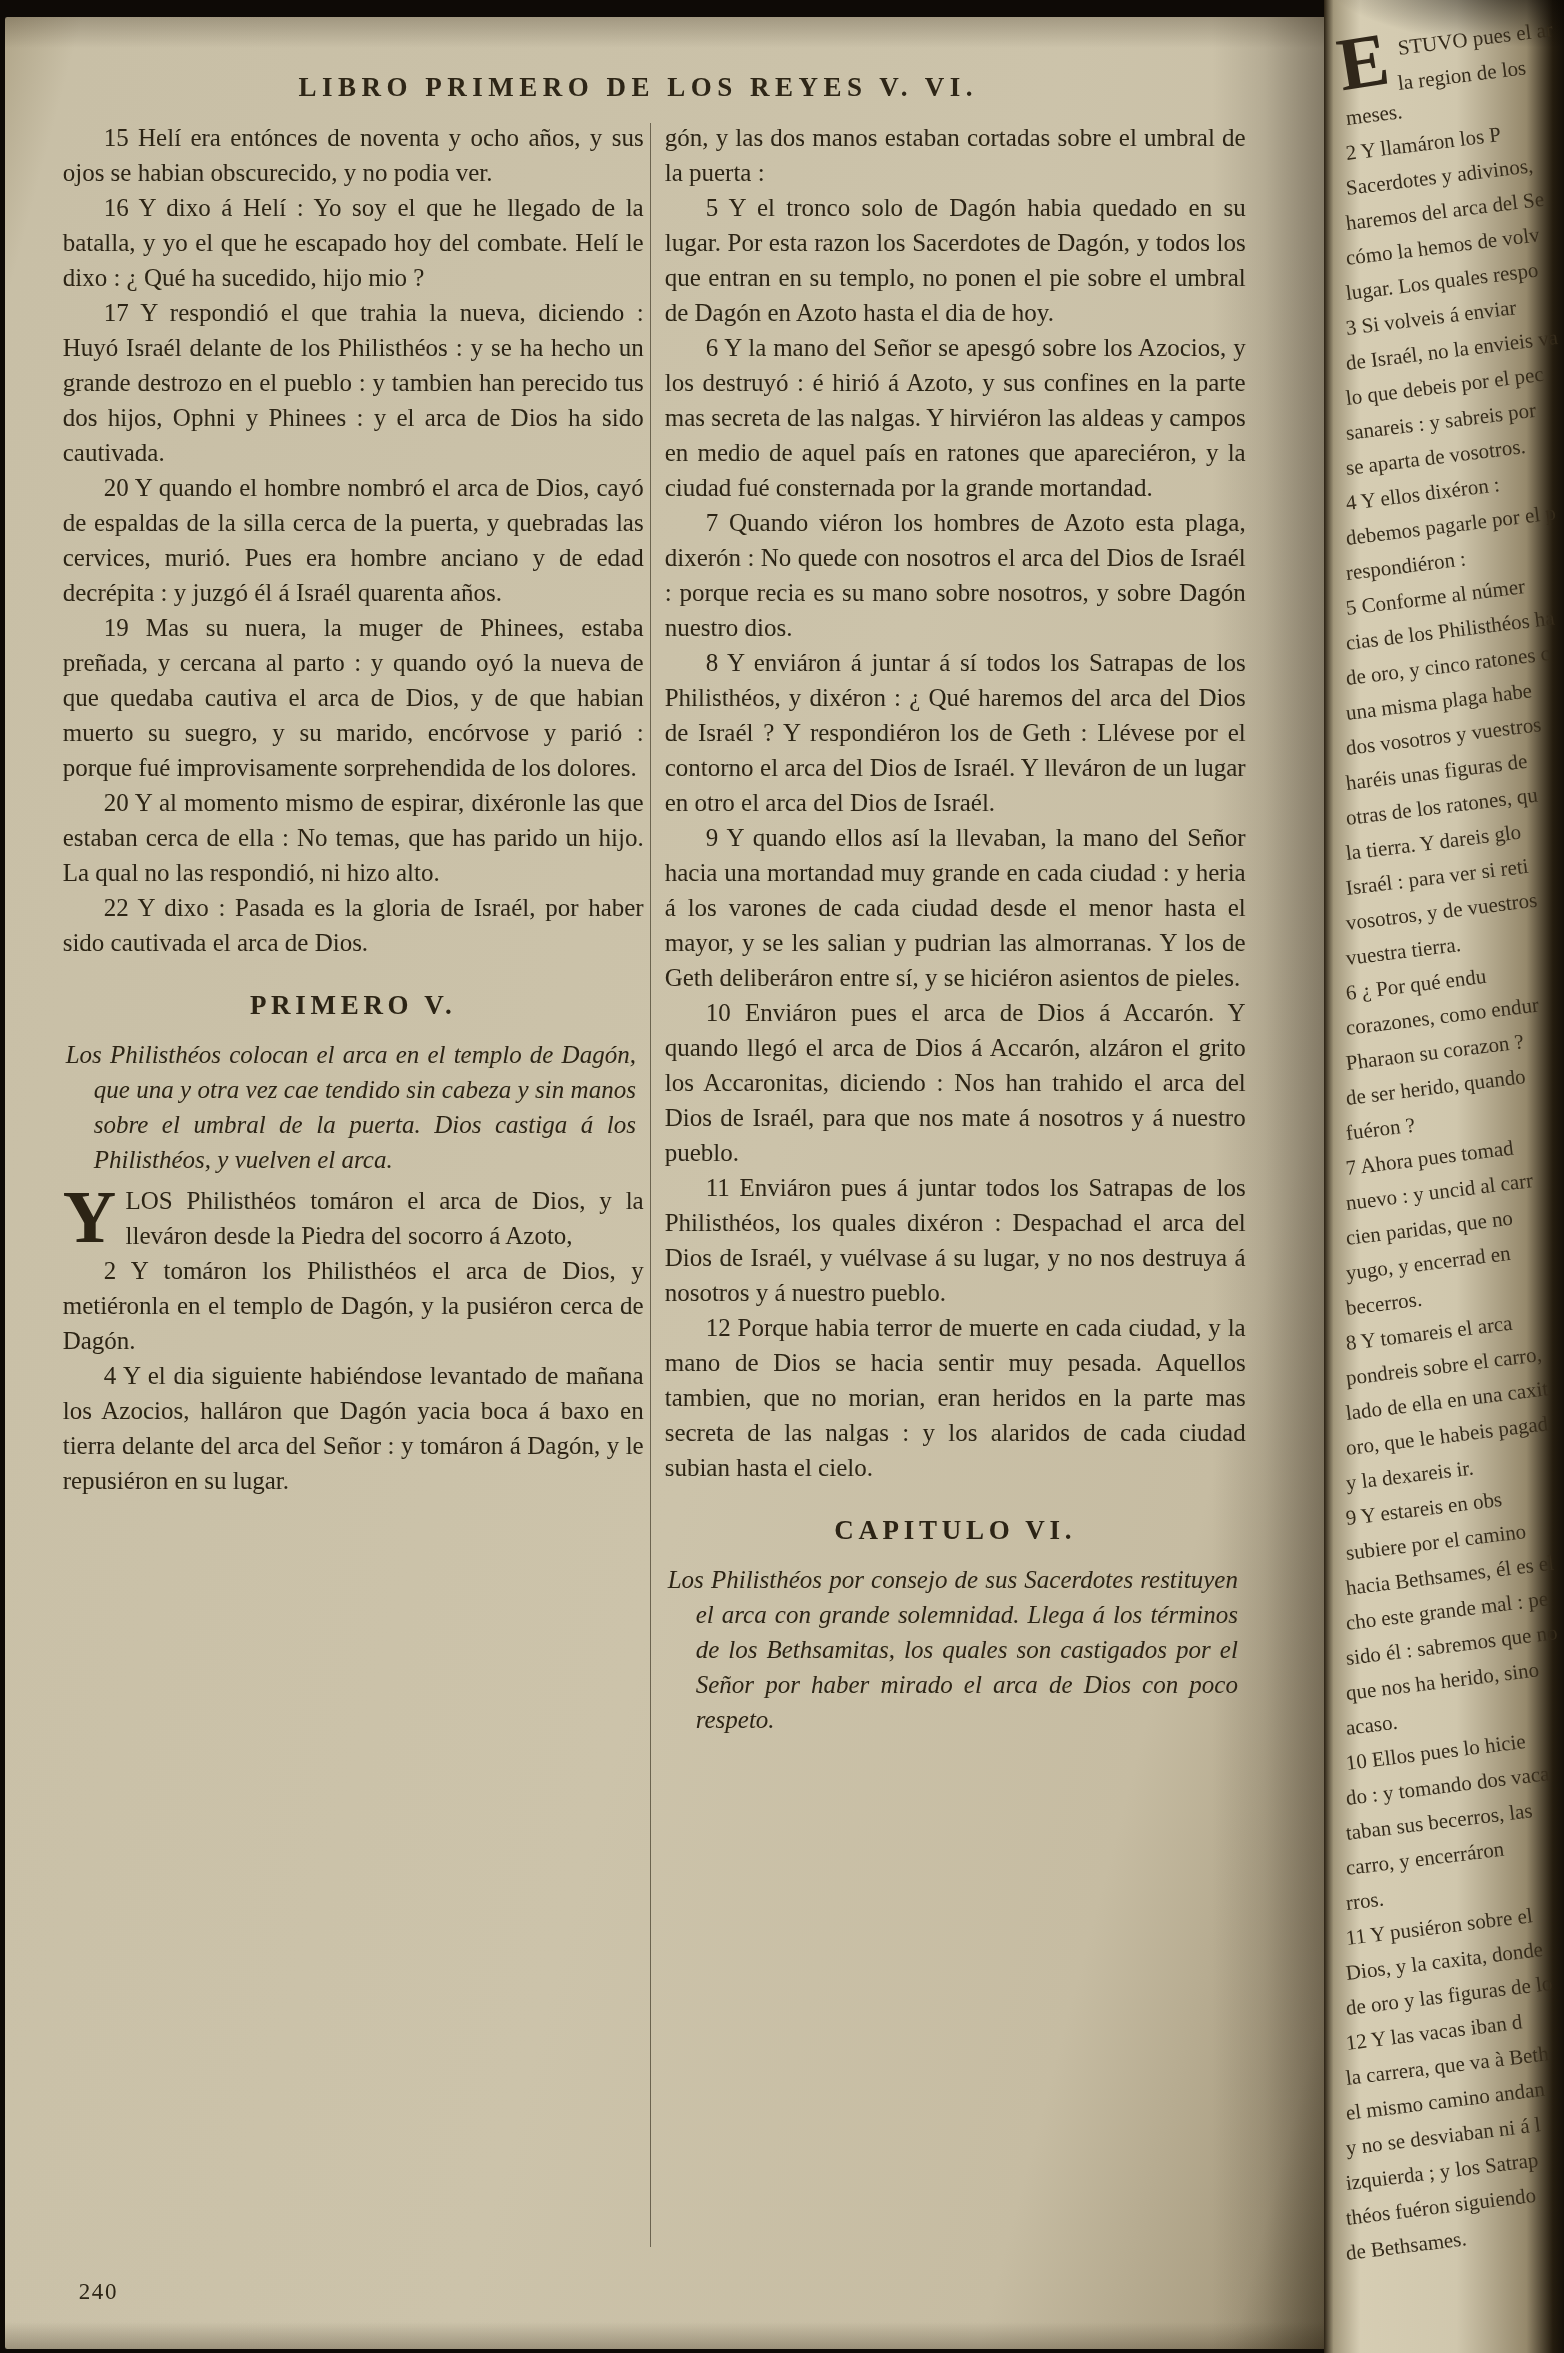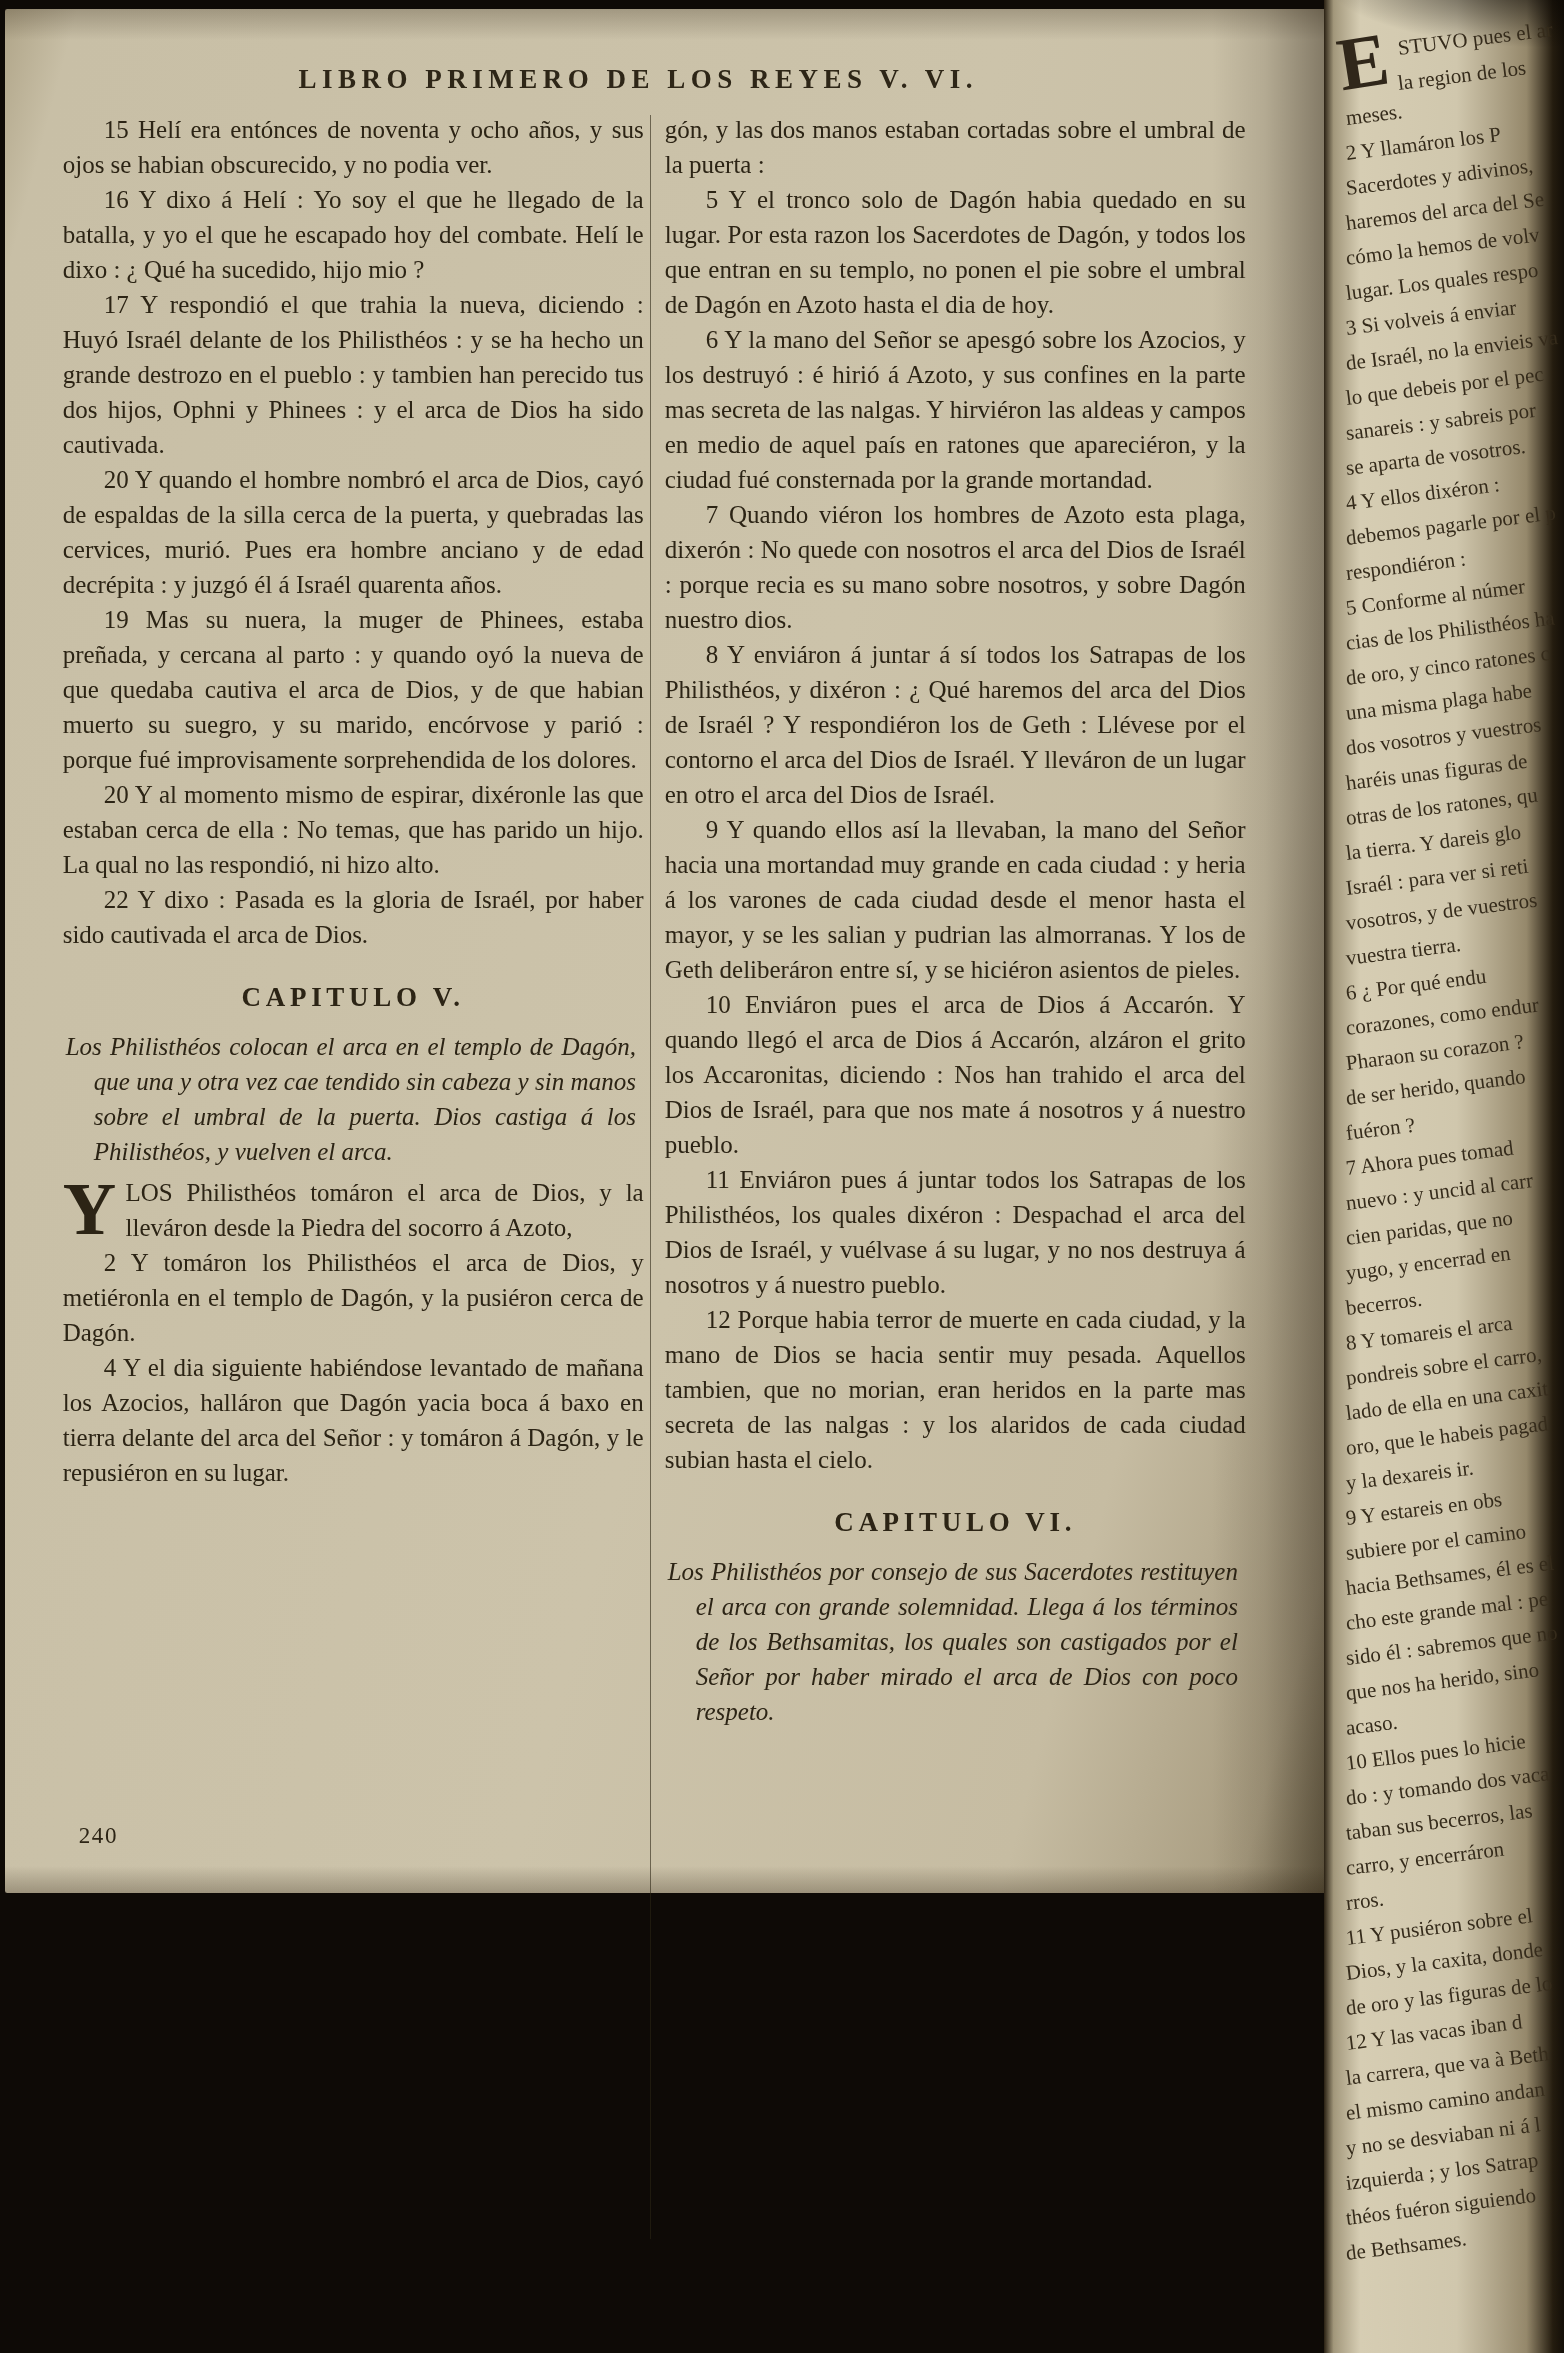--- a/index.html
+++ b/index.html
@@ -5,21 +5,21 @@
   html,body{margin:0;padding:0;}
   body{
     width:1565px;height:2354px;overflow:hidden;position:relative;
     background:#0e0a06;
     font-family:"Liberation Serif", serif;
   }
   .book{position:absolute;inset:0;}
 
   
   .page-main{
-    position:absolute;left:4.7px;top:9px;width:1324px;height:1884px;
+    position:absolute;left:4.7px;top:17px;width:1324px;height:2332px;
     border-radius:2.3px;
     background:
       linear-gradient(to bottom, rgba(40,28,12,0.25) 0px, rgba(40,28,12,0) 31px),
       linear-gradient(to bottom, rgba(40,28,12,0) calc(100% - 27px), rgba(40,28,12,0.28) 100%),
       linear-gradient(105deg, #b0a589 0%, #c8bfa6 4%, #ccc3aa 55%, #c6bca2 82%, #a89c80 95%, #7d7256 100%);
   }
   .running-head{
     position:absolute;top:55px;left:15.6px;width:1236px;text-align:center;
     font-size:27px;letter-spacing:5.5px;color:#2e2617;font-weight:bold;
   }
@@ -90,21 +90,21 @@
     <div class="running-head">LIBRO PRIMERO DE LOS REYES V. VI.</div>
 
     <div class="col col-left">
         <p class="verse">15 Helí era entónces de noventa y ocho años, y sus ojos se habian obscurecido, y no podia ver.</p>
         <p class="verse">16 Y dixo á Helí : Yo soy el que he llegado de la batalla, y yo el que he escapado hoy del combate.  Helí le dixo : ¿ Qué ha sucedido, hijo mio ?</p>
         <p class="verse">17 Y respondió el que trahia la nueva, diciendo : Huyó Israél delante de los Philisthéos : y se ha hecho un grande destrozo en el pueblo : y tambien han perecido tus dos hijos, Ophni y Phinees : y el arca de Dios ha sido cautivada.</p>
         <p class="verse">20 Y quando el hombre nombró el arca de Dios, cayó de espaldas de la silla cerca de la puerta, y quebradas las cervices, murió.  Pues era hombre anciano y de edad decrépita : y juzgó él á Israél quarenta años.</p>
         <p class="verse">19 Mas su nuera, la muger de Phinees, estaba preñada, y cercana al parto : y quando oyó la nueva de que quedaba cautiva el arca de Dios, y de que habian muerto su suegro, y su marido, encórvose y parió : porque fué improvisamente sorprehendida de los dolores.</p>
         <p class="verse">20 Y al momento mismo de espirar, dixéronle las que estaban cerca de ella : No temas, que has parido un hijo.  La qual no las respondió, ni hizo alto.</p>
         <p class="verse">22 Y dixo : Pasada es la gloria de Israél, por haber sido cautivada el arca de Dios.</p>
-        <p class="chapter-heading">CAPITULO  V.</p>
+        <p class="chapter-heading">PRIMERO  V.</p>
         <p class="summary">Los Philisthéos colocan el arca en el templo de Dagón, que una y otra vez cae tendido sin cabeza y sin manos sobre el umbral de la puerta.  Dios castiga á los Philisthéos, y vuelven el arca.</p>
         <p class="dropcap-verse"><span class="dropcap">Y</span>LOS Philisthéos tomáron el arca de Dios, y la lleváron desde la Piedra del socorro á Azoto,</p>
         <p class="verse">2 Y tomáron los Philisthéos el arca de Dios, y metiéronla en el templo de Dagón, y la pusiéron cerca de Dagón.</p>
         <p class="verse">4 Y el dia siguiente habiéndose levantado de mañana los Azocios, halláron que Dagón yacia boca á baxo en tierra delante del arca del Señor : y tomáron á Dagón, y le repusiéron en su lugar.</p>
       </div>
     <div class="col col-right">
         <p class="continuation">gón, y las dos manos estaban cortadas sobre el umbral de la puerta :</p>
         <p class="verse">5 Y el tronco solo de Dagón habia quedado en su lugar.  Por esta razon los Sacerdotes de Dagón, y todos los que entran en su templo, no ponen el pie sobre el umbral de Dagón en Azoto hasta el dia de hoy.</p>
         <p class="verse">6 Y la mano del Señor se apesgó sobre los Azocios, y los destruyó : é hirió á Azoto, y sus confines en la parte mas secreta de las nalgas.  Y hirviéron las aldeas y campos en medio de aquel país en ratones que apareciéron, y la ciudad fué consternada por la grande mortandad.</p>
         <p class="verse">7 Quando viéron los hombres de Azoto esta plaga, dixerón : No quede con nosotros el arca del Dios de Israél : porque recia es su mano sobre nosotros, y sobre Dagón nuestro dios.</p>

